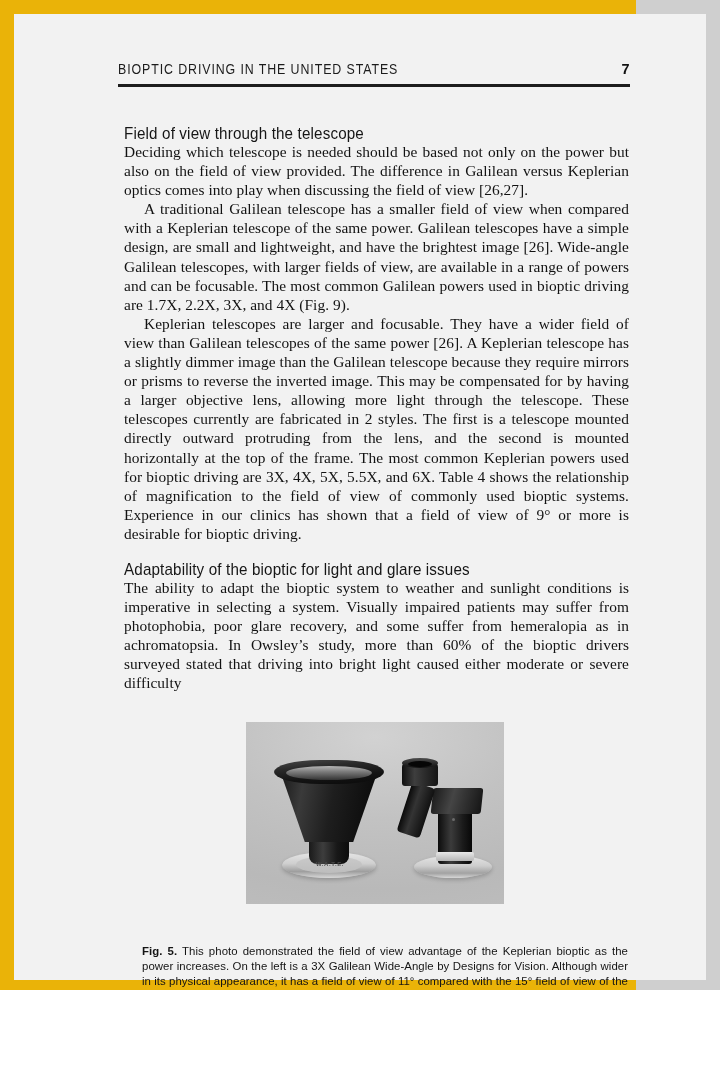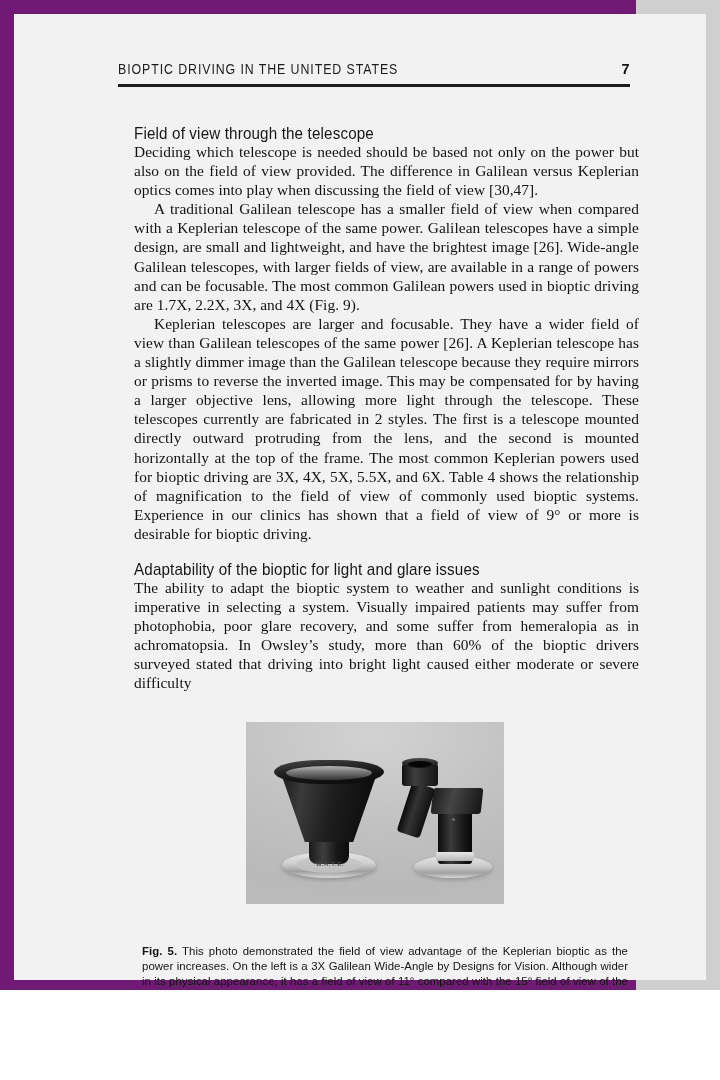--- a/index.html
+++ b/index.html
@@ -8,21 +8,21 @@
     width:720px; height:1080px;
     background:#cfcfcf;
     font-family:"Liberation Serif", serif;
     overflow:hidden;
     position:relative;
   }
   #page {
     position:absolute;
     left:0; top:0;
     width:636px; height:1080px;
-    background:#701a75;
+    background:#eab308;
   }
   
   .sheet {
     position:absolute;
     left:14px; top:14px;
     width:692px; height:966px;
     background:#f3f3f3;
   }
   .paper-inner{
     position:absolute;
@@ -59,21 +59,21 @@
   .runrule {
     position:absolute;
     left:104px; top:70px;
     width:512px; height:3px;
     background:#1d1d1d;
   }
 
   
   .col {
     position:absolute;
-    left:120px; top:110px;
+    left:110px; top:110px;
     width:505px;
   }
   h2.sec {
     font-family:"Liberation Sans", sans-serif;
     font-weight:400;
     font-size:15.2px;
     color:#161616;
     margin:0 0 1px 0;
     letter-spacing:0.15px;
     transform:scaleY(1.06);
@@ -241,21 +241,21 @@
     <div class="paper-inner"></div>
 
     <div class="runhead">
       <span class="runhead-title">BIOPTIC DRIVING IN THE UNITED STATES</span>
       <span class="runhead-page">7</span>
     </div>
     <div class="runrule"></div>
 
     <div class="col">
       <h2 class="sec">Field of view through the telescope</h2>
-      <p class="body">Deciding which telescope is needed should be based not only on the power but also on the field of view provided. The difference in Galilean versus Keplerian optics comes into play when discussing the field of view [30,47].</p>
+      <p class="body">Deciding which telescope is needed should be based not only on the power but also on the field of view provided. The difference in Galilean versus Keplerian optics comes into play when discussing the field of view [26,27].</p>
       <p class="body ind">A traditional Galilean telescope has a smaller field of view when compared with a Keplerian telescope of the same power. Galilean telescopes have a simple design, are small and lightweight, and have the brightest image [26]. Wide-angle Galilean telescopes, with larger fields of view, are available in a range of powers and can be focusable. The most common Galilean powers used in bioptic driving are 1.7X, 2.2X, 3X, and 4X (Fig. 9).</p>
       <p class="body ind">Keplerian telescopes are larger and focusable. They have a wider field of view than Galilean telescopes of the same power [26]. A Keplerian telescope has a slightly dimmer image than the Galilean telescope because they require mirrors or prisms to reverse the inverted image. This may be compensated for by having a larger objective lens, allowing more light through the telescope. These telescopes currently are fabricated in 2 styles. The first is a telescope mounted directly outward protruding from the lens, and the second is mounted horizontally at the top of the frame. The most common Keplerian powers used for bioptic driving are 3X, 4X, 5X, 5.5X, and 6X. Table 4 shows the relationship of magnification to the field of view of commonly used bioptic systems. Experience in our clinics has shown that a field of view of 9° or more is desirable for bioptic driving.</p>
       <div class="gap"></div>
       <h2 class="sec">Adaptability of the bioptic for light and glare issues</h2>
       <p class="body">The ability to adapt the bioptic system to weather and sunlight conditions is imperative in selecting a system. Visually impaired patients may suffer from photophobia, poor glare recovery, and some suffer from hemeralopia as in achromatopsia. In Owsley’s study, more than 60% of the bioptic drivers surveyed stated that driving into bright light caused either moderate or severe difficulty</p>
     </div>
 
     <div class="figwrap">
       <div class="photo">
         <div class="tel-l-base"></div>

